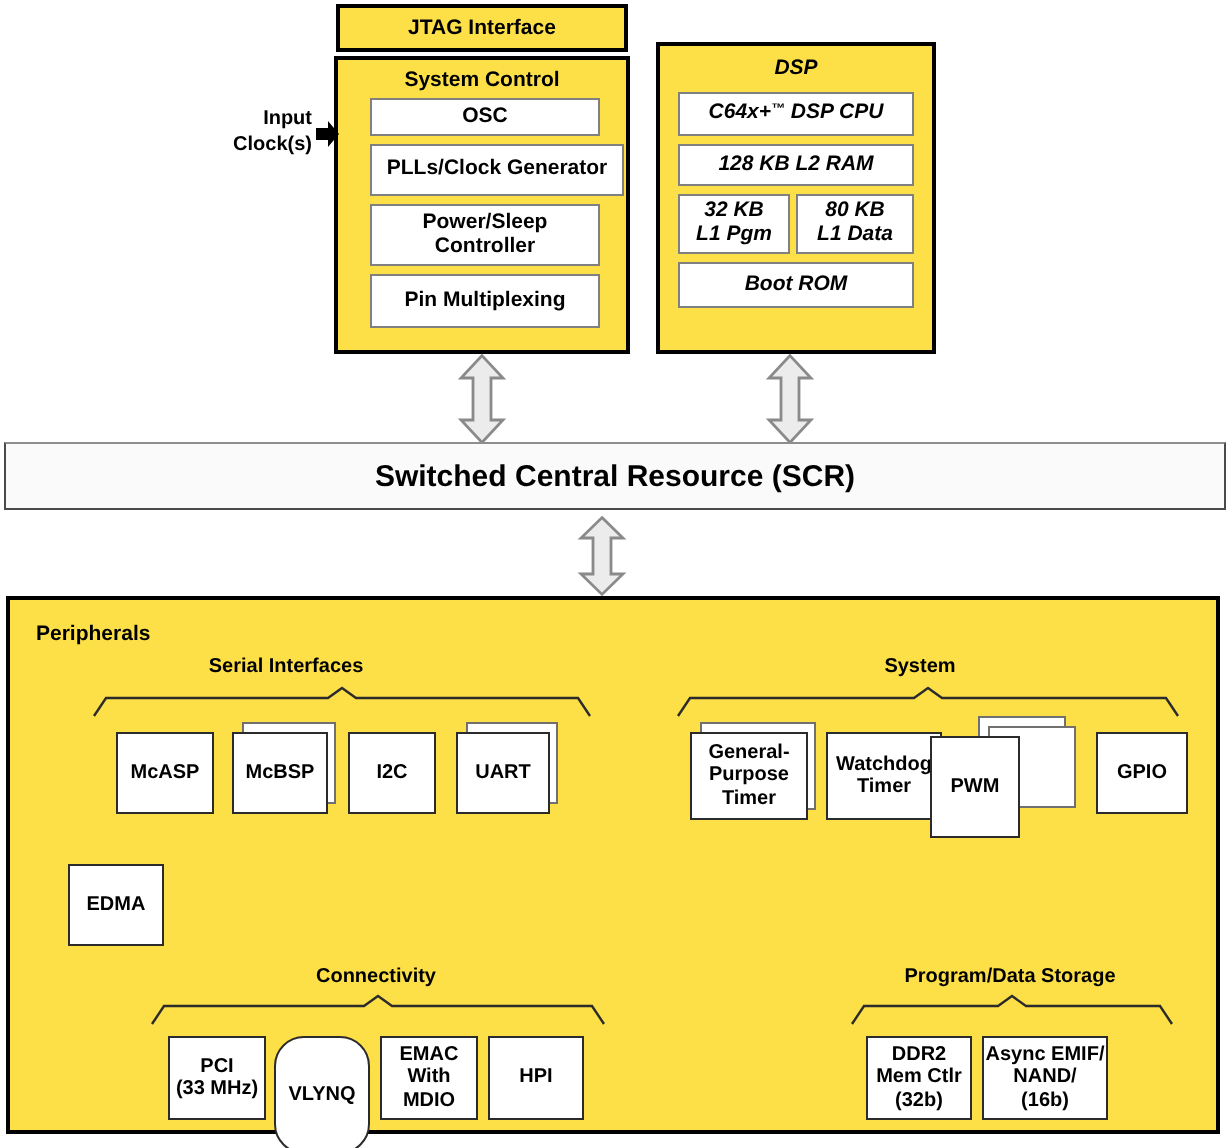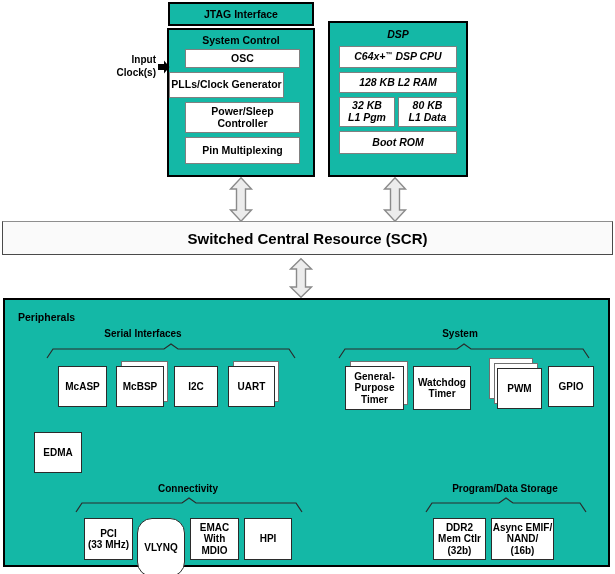--- a/index.html
+++ b/index.html
@@ -19,21 +19,21 @@
     height: 574px;
     overflow: hidden;
     background: #ffffff;
   }
   
   .abs { position: absolute; box-sizing: border-box; }
 
   
   .outer {
     border: 2.5px solid #000;
-    background: #14b8a6;
+    background: #fde047;
   }
   
   .sub {
     border: 1.3px solid #808080;
     background: #ffffff;
     display: flex;
     align-items: center;
     justify-content: center;
     text-align: center;
     font-size: 10.5px;
@@ -107,21 +107,21 @@
   <div class="abs outer" style="left:168px; top:2px; width:146px; height:24px;
               display:flex; align-items:center; justify-content:center;">
     <span style="font-size:10.5px; font-weight:bold;">JTAG Interface</span>
   </div>
 
   <div class="abs outer" style="left:167px; top:28px; width:148px; height:149px;">
     <div class="caption" style="left:0; top:4px; width:100%;">System Control</div>
     <div class="abs sub" style="left:16px; top:19px; width:115px; height:19px;">
       <span>OSC</span>
     </div>
-    <div class="abs sub" style="left:0; top:42px; width:115px; height:26px;">
+    <div class="abs sub" style="left:16px; top:42px; width:127px; height:26px;">
       <span>PLLs/Clock Generator</span>
     </div>
     <div class="abs sub" style="left:16px; top:72px; width:115px; height:31px; white-space:pre-line;">
       <span style="white-space:pre-line;">Power/Sleep
 Controller</span>
     </div>
     <div class="abs sub" style="left:16px; top:107px; width:115px; height:27px;">
       <span>Pin Multiplexing</span>
     </div>
   </div>
@@ -210,21 +210,21 @@
 Timer</span>
     </div>
 
     <div class="abs leaf" style="left:408px; top:66px; width:58px; height:44px;">
       <span style="white-space:pre-line;">Watchdog
 Timer</span>
     </div>
 
     <div class="abs sheet" style="left:484px; top:58px; width:44px; height:41px; z-index:1;"></div>
     <div class="abs sheet" style="left:489px; top:63px; width:44px; height:41px; z-index:2;"></div>
-    <div class="abs leaf" style="left:492px; top:68px; width:45px; height:41px;">
+    <div class="abs leaf" style="left:460px; top:68px; width:45px; height:51px;">
       <span>PWM</span>
     </div>
 
     <div class="abs leaf" style="left:543px; top:66px; width:46px; height:41px;">
       <span>GPIO</span>
     </div>
 
     <div class="abs leaf" style="left:29px; top:132px; width:48px; height:41px;">
       <span>EDMA</span>
     </div>

